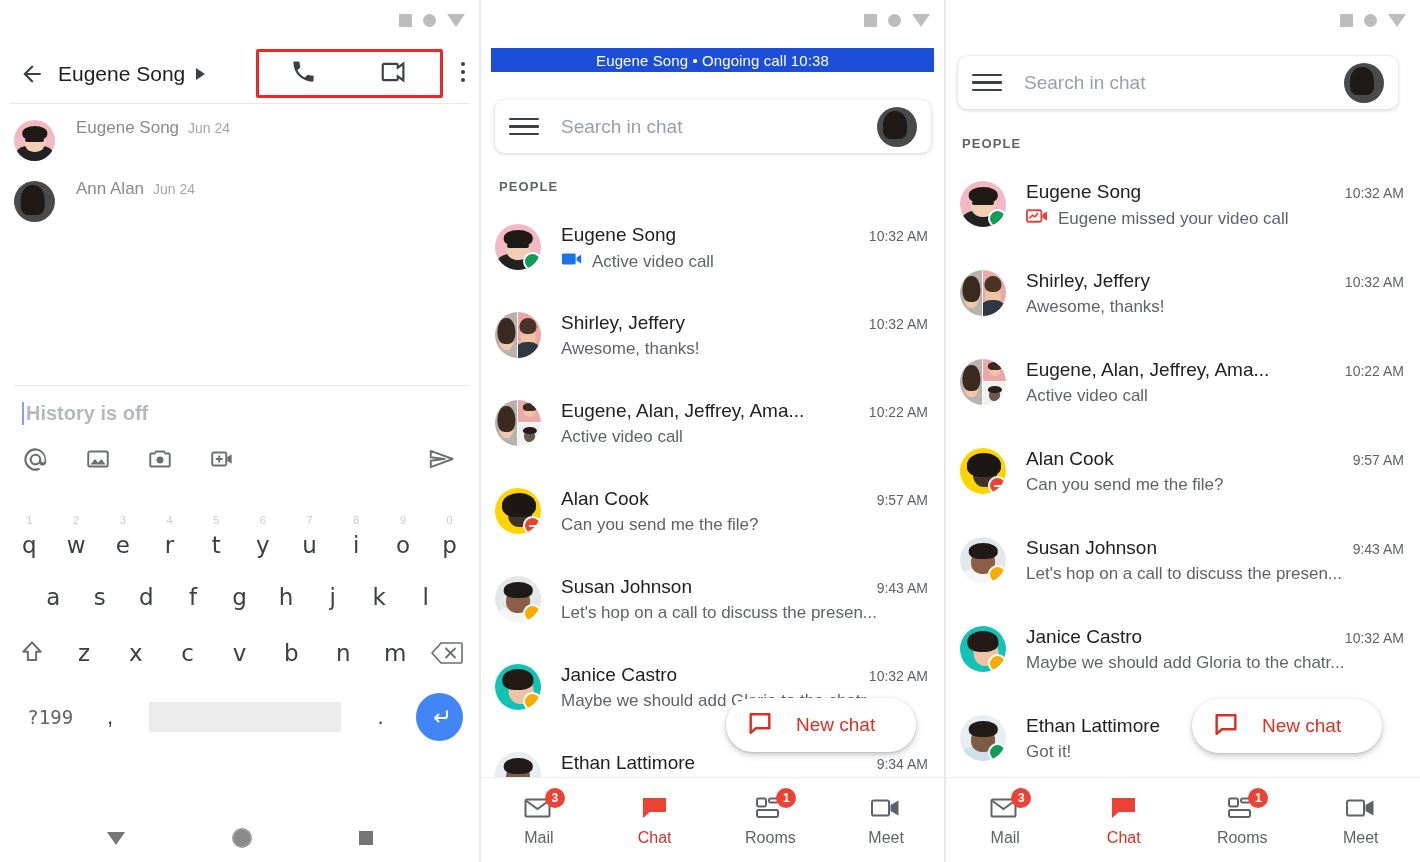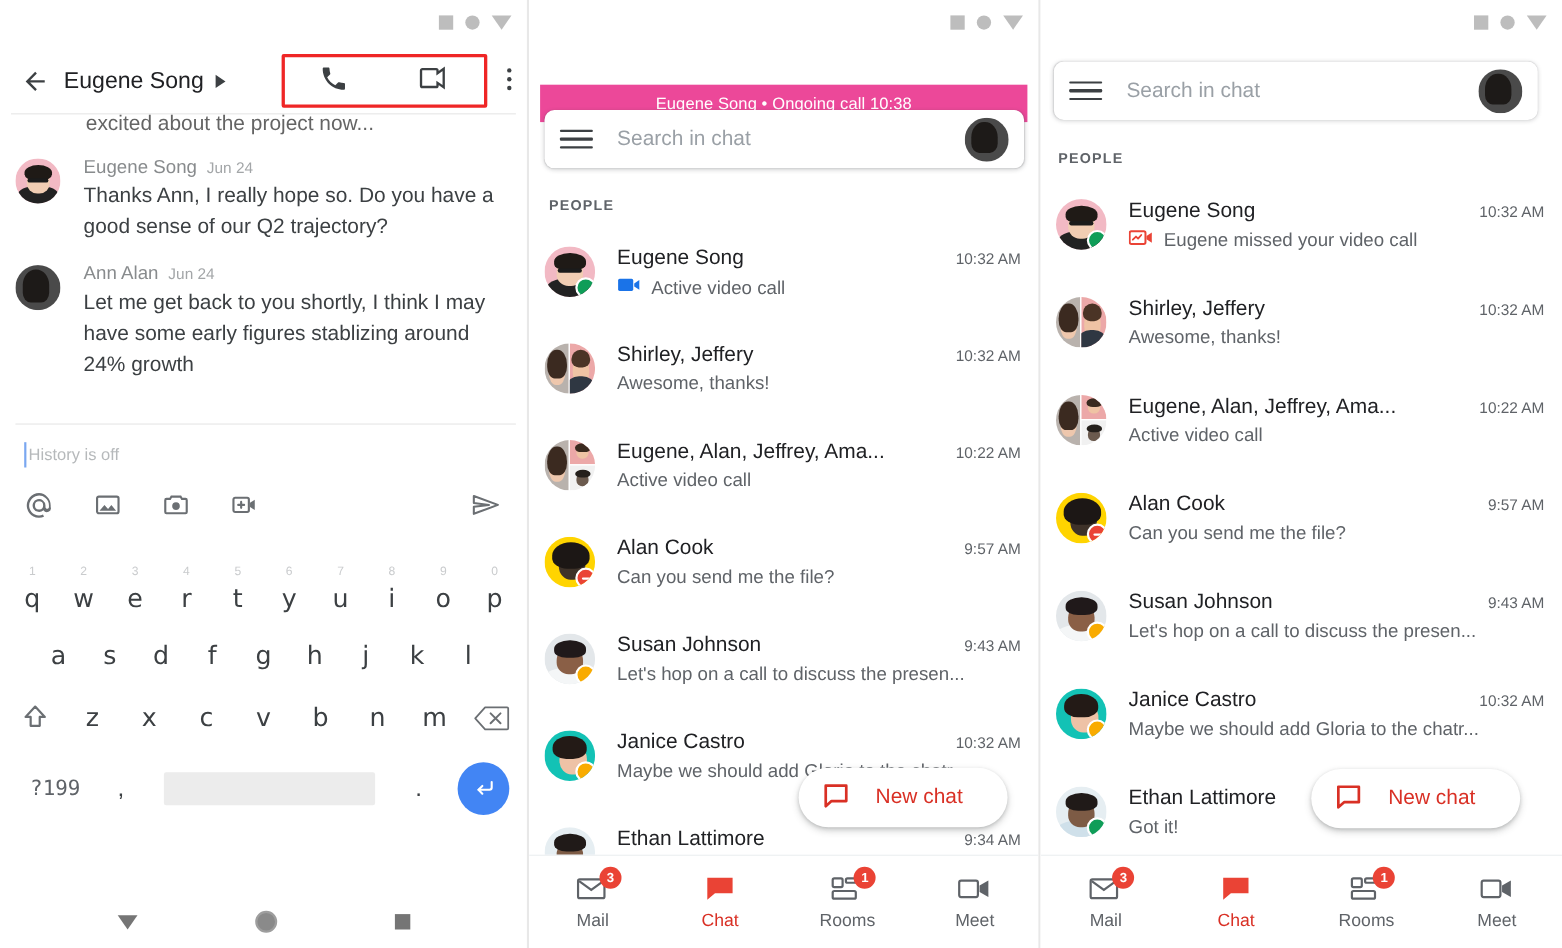--- a/index.html
+++ b/index.html
@@ -70,21 +70,21 @@
   .msg-body { margin-left: 21px; flex: 1; }
   .msg-head { display: flex; align-items: baseline; gap: 9px; }
   .msg-name { font-size: 17px; color: #888b8d; }
   .msg-date { font-size: 14px; color: #a3a6a8; }
   .msg-text { font-size: 19px; color: #3c4043; line-height: 28px; margin-top: 3px; }
 
   .composer-rule { position:absolute; left: 14px; top: 385px; width: 455px; height: 1px; background: #e6e6e6; }
   .composer { position: absolute; left: 0; top: 396px; width: 479px; }
   .composer-input { display: flex; align-items: center; padding-left: 22px; height: 34px; }
   .caret-bar { width: 2px; height: 23px; background: #7aa7f0; margin-right: 2px; }
-  .composer-ph { font-size: 15px; color: #b6b9bb; }
+  .composer-ph { font-size: 20px; color: #b6b9bb; font-weight: bold; }
   .composer-icons {
     display: flex; align-items: center; padding: 14px 22px 0 22px; gap: 36px;
   }
   .send-icon { margin-left: auto; }
 
   
   .keyboard { position: absolute; left: 0; top: 505px; width: 479px; height: 300px; }
   .kb-row { display: flex; justify-content: center; align-items: flex-end; }
   .kb-row-1 { padding: 8px 6px 0; gap: 0; }
   .kb-key { flex: 1; text-align: center; position: relative; }
@@ -104,23 +104,23 @@
   .navbar {
     position: absolute; left: 0; bottom: 14px; width: 479px;
     display: flex; align-items: center; justify-content: center; gap: 107px;
   }
   .nav-tri { width:0;height:0; border-left:9px solid transparent; border-right:9px solid transparent; border-top:13px solid #757575; }
   .nav-circ { width: 20px; height: 20px; border-radius: 50%; border: 2px solid #9e9e9e; background:#8a8a8a; }
   .nav-sq { width: 14px; height: 14px; background: #757575; }
 
   
   .ongoing-banner {
-    position: absolute; left: 10px; top: 48px; width: 443px; height: 34px;
-    background: #ec4899; color: #fff; font-size: 15px;
-    display: flex; align-items: center; justify-content: center; letter-spacing: .1px; margin-top: 29px;
+    position: absolute; left: 10px; top: 48px; width: 443px; height: 24px;
+    background: #1d4ed8; color: #fff; font-size: 15px;
+    display: flex; align-items: center; justify-content: center; letter-spacing: .1px;
   }
   .searchbar {
     position: absolute; background: #fff; border-radius: 9px;
     box-shadow: 0 1px 4px rgba(60,64,67,.22), 0 0 1px rgba(60,64,67,.16);
     display: flex; align-items: center; padding: 0 14px;
   }
   #search-middle { left: 14px; top: 100px; width: 436px; height: 53px; }
   #search-right  { left: 12px; top: 56px;  width: 440px; height: 53px; }
   .hamburger { width: 30px; display: flex; flex-direction: column; gap: 5px; }
   .hamburger i { display: block; height: 2.6px; background: #3c4043; border-radius: 1px; }
@@ -255,55 +255,52 @@
     </div>
     <div class="kebab">
         <i></i>
         <i></i>
         <i></i>
       </div>
 
     <div class="thread-top-rule"></div>
 
     <div class="thread">
-      <div class="msg-partial">excited about the project now...</div>
 
       <div class="msg">
         <div class="msg-avatar">
           <div class="face">
               <div class="bg" style="background:#f2b9c4"></div>
               <div class="body" style="background:#222;width:92%;height:46%"></div>
               <div class="head" style="top:26%;background:#f1cdb3"></div>
               <div class="hair" style="top:14%;background:#1f1a16"></div>
               <div class="glasses"></div>
             </div>
         </div>
         <div class="msg-body">
           <div class="msg-head">
             <span class="msg-name">Eugene Song</span>
             <span class="msg-date">Jun 24</span>
           </div>
-          <div class="msg-text">Thanks Ann, I really hope so. Do you have a good sense of our Q2 trajectory?</div>
         </div>
       </div>
 
       <div class="msg">
         <div class="msg-avatar">
           <div class="face">
               <div class="bg" style="background:#4a4a4a"></div>
               <div class="head" style="top:22%;left:44%;width:46%;height:56%;background:#e7c3ab"></div>
               <div class="hair" style="top:10%;left:46%;width:60%;height:72%;border-radius:48% 48% 30% 30%;background:#1d1a18"></div>
             </div>
         </div>
         <div class="msg-body">
           <div class="msg-head">
             <span class="msg-name">Ann Alan</span>
             <span class="msg-date">Jun 24</span>
           </div>
-          <div class="msg-text">Let me get back to you shortly, I think I may have some early figures stablizing around 24% growth</div>
         </div>
       </div>
     </div>
 
     <div class="composer-rule"></div>
 
     <div class="composer">
       <div class="composer-input">
         <span class="caret-bar"></span>
         <span class="composer-ph">History is off</span>

